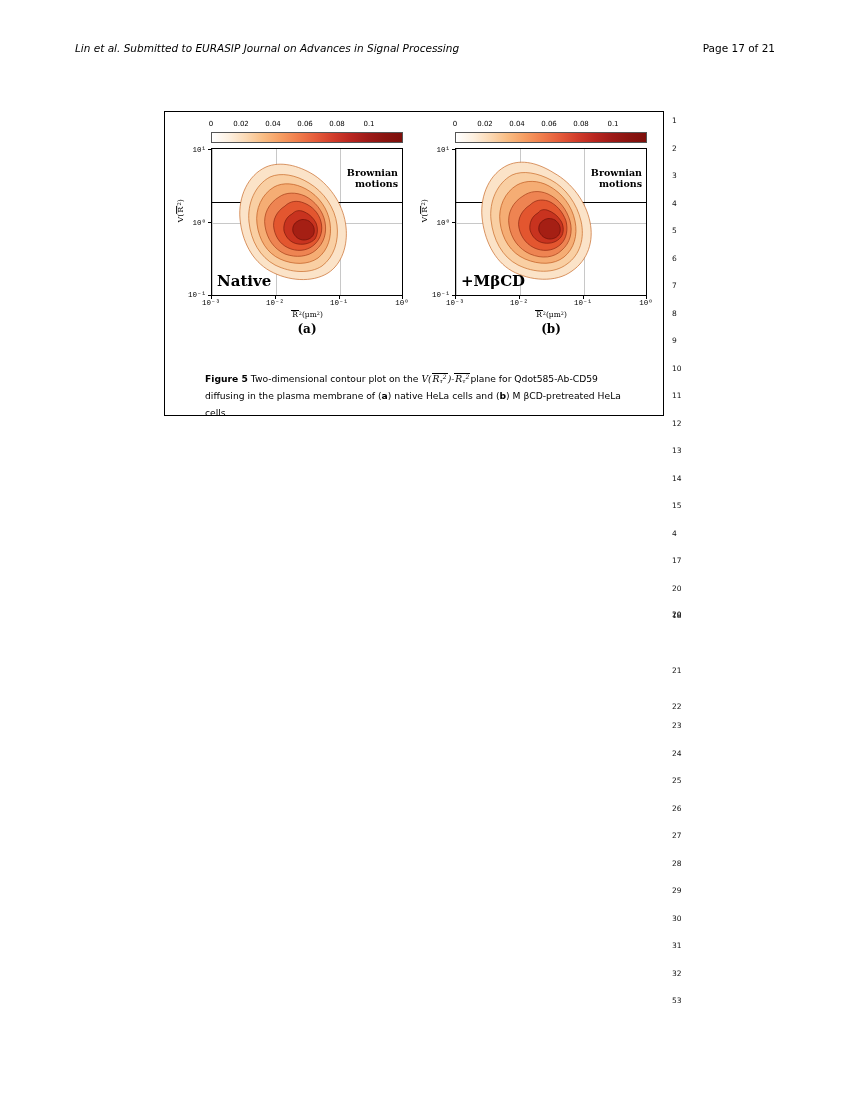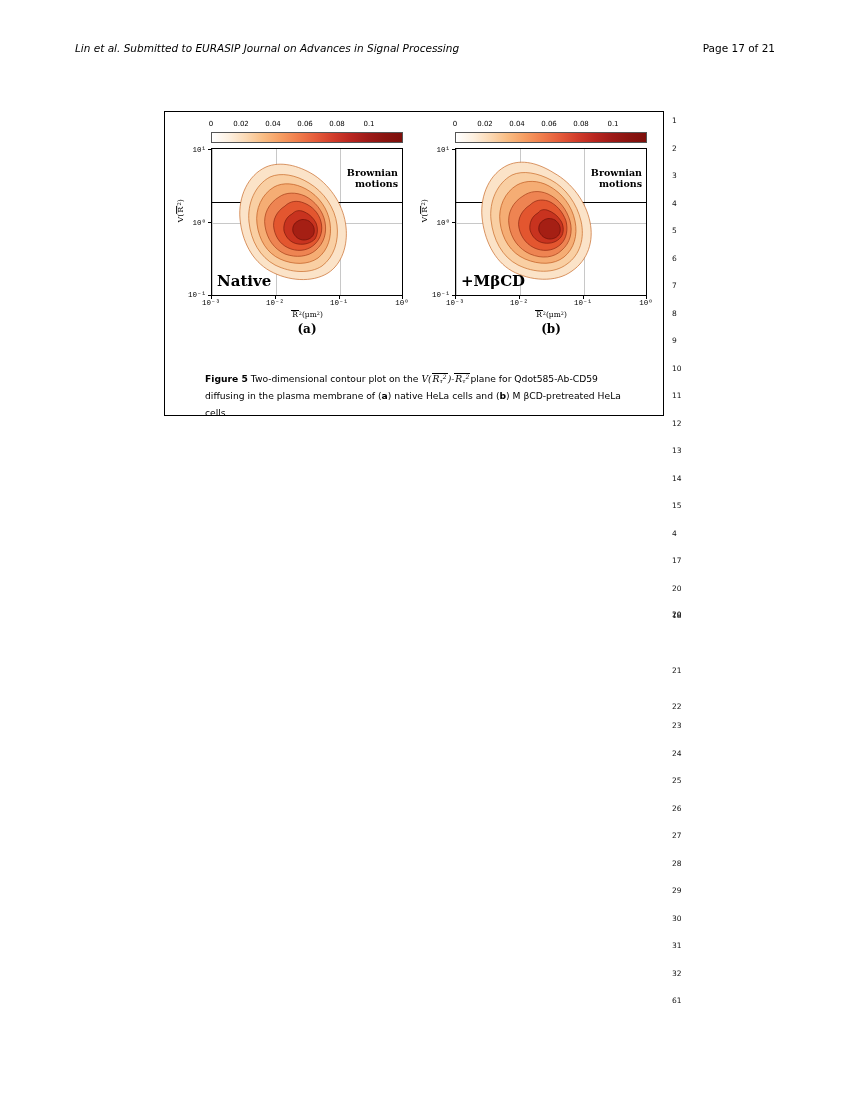--- a/index.html
+++ b/index.html
@@ -464,14 +464,14 @@
   <div style="top:605px;">23</div>
   <div style="top:632.5px;">24</div>
   <div style="top:660px;text-align:right;">25</div>
   <div style="top:687.5px;">26</div>
   <div style="top:715px;">27</div>
   <div style="top:742.5px;">28</div>
   <div style="top:770px;">29</div>
   <div style="top:797.5px;">30</div>
   <div style="top:825px;">31</div>
   <div style="top:852.5px;">32</div>
-  <div style="top:880px;">61</div>
+  <div style="top:880px;">53</div>
 </div>
 
 </body></html>

